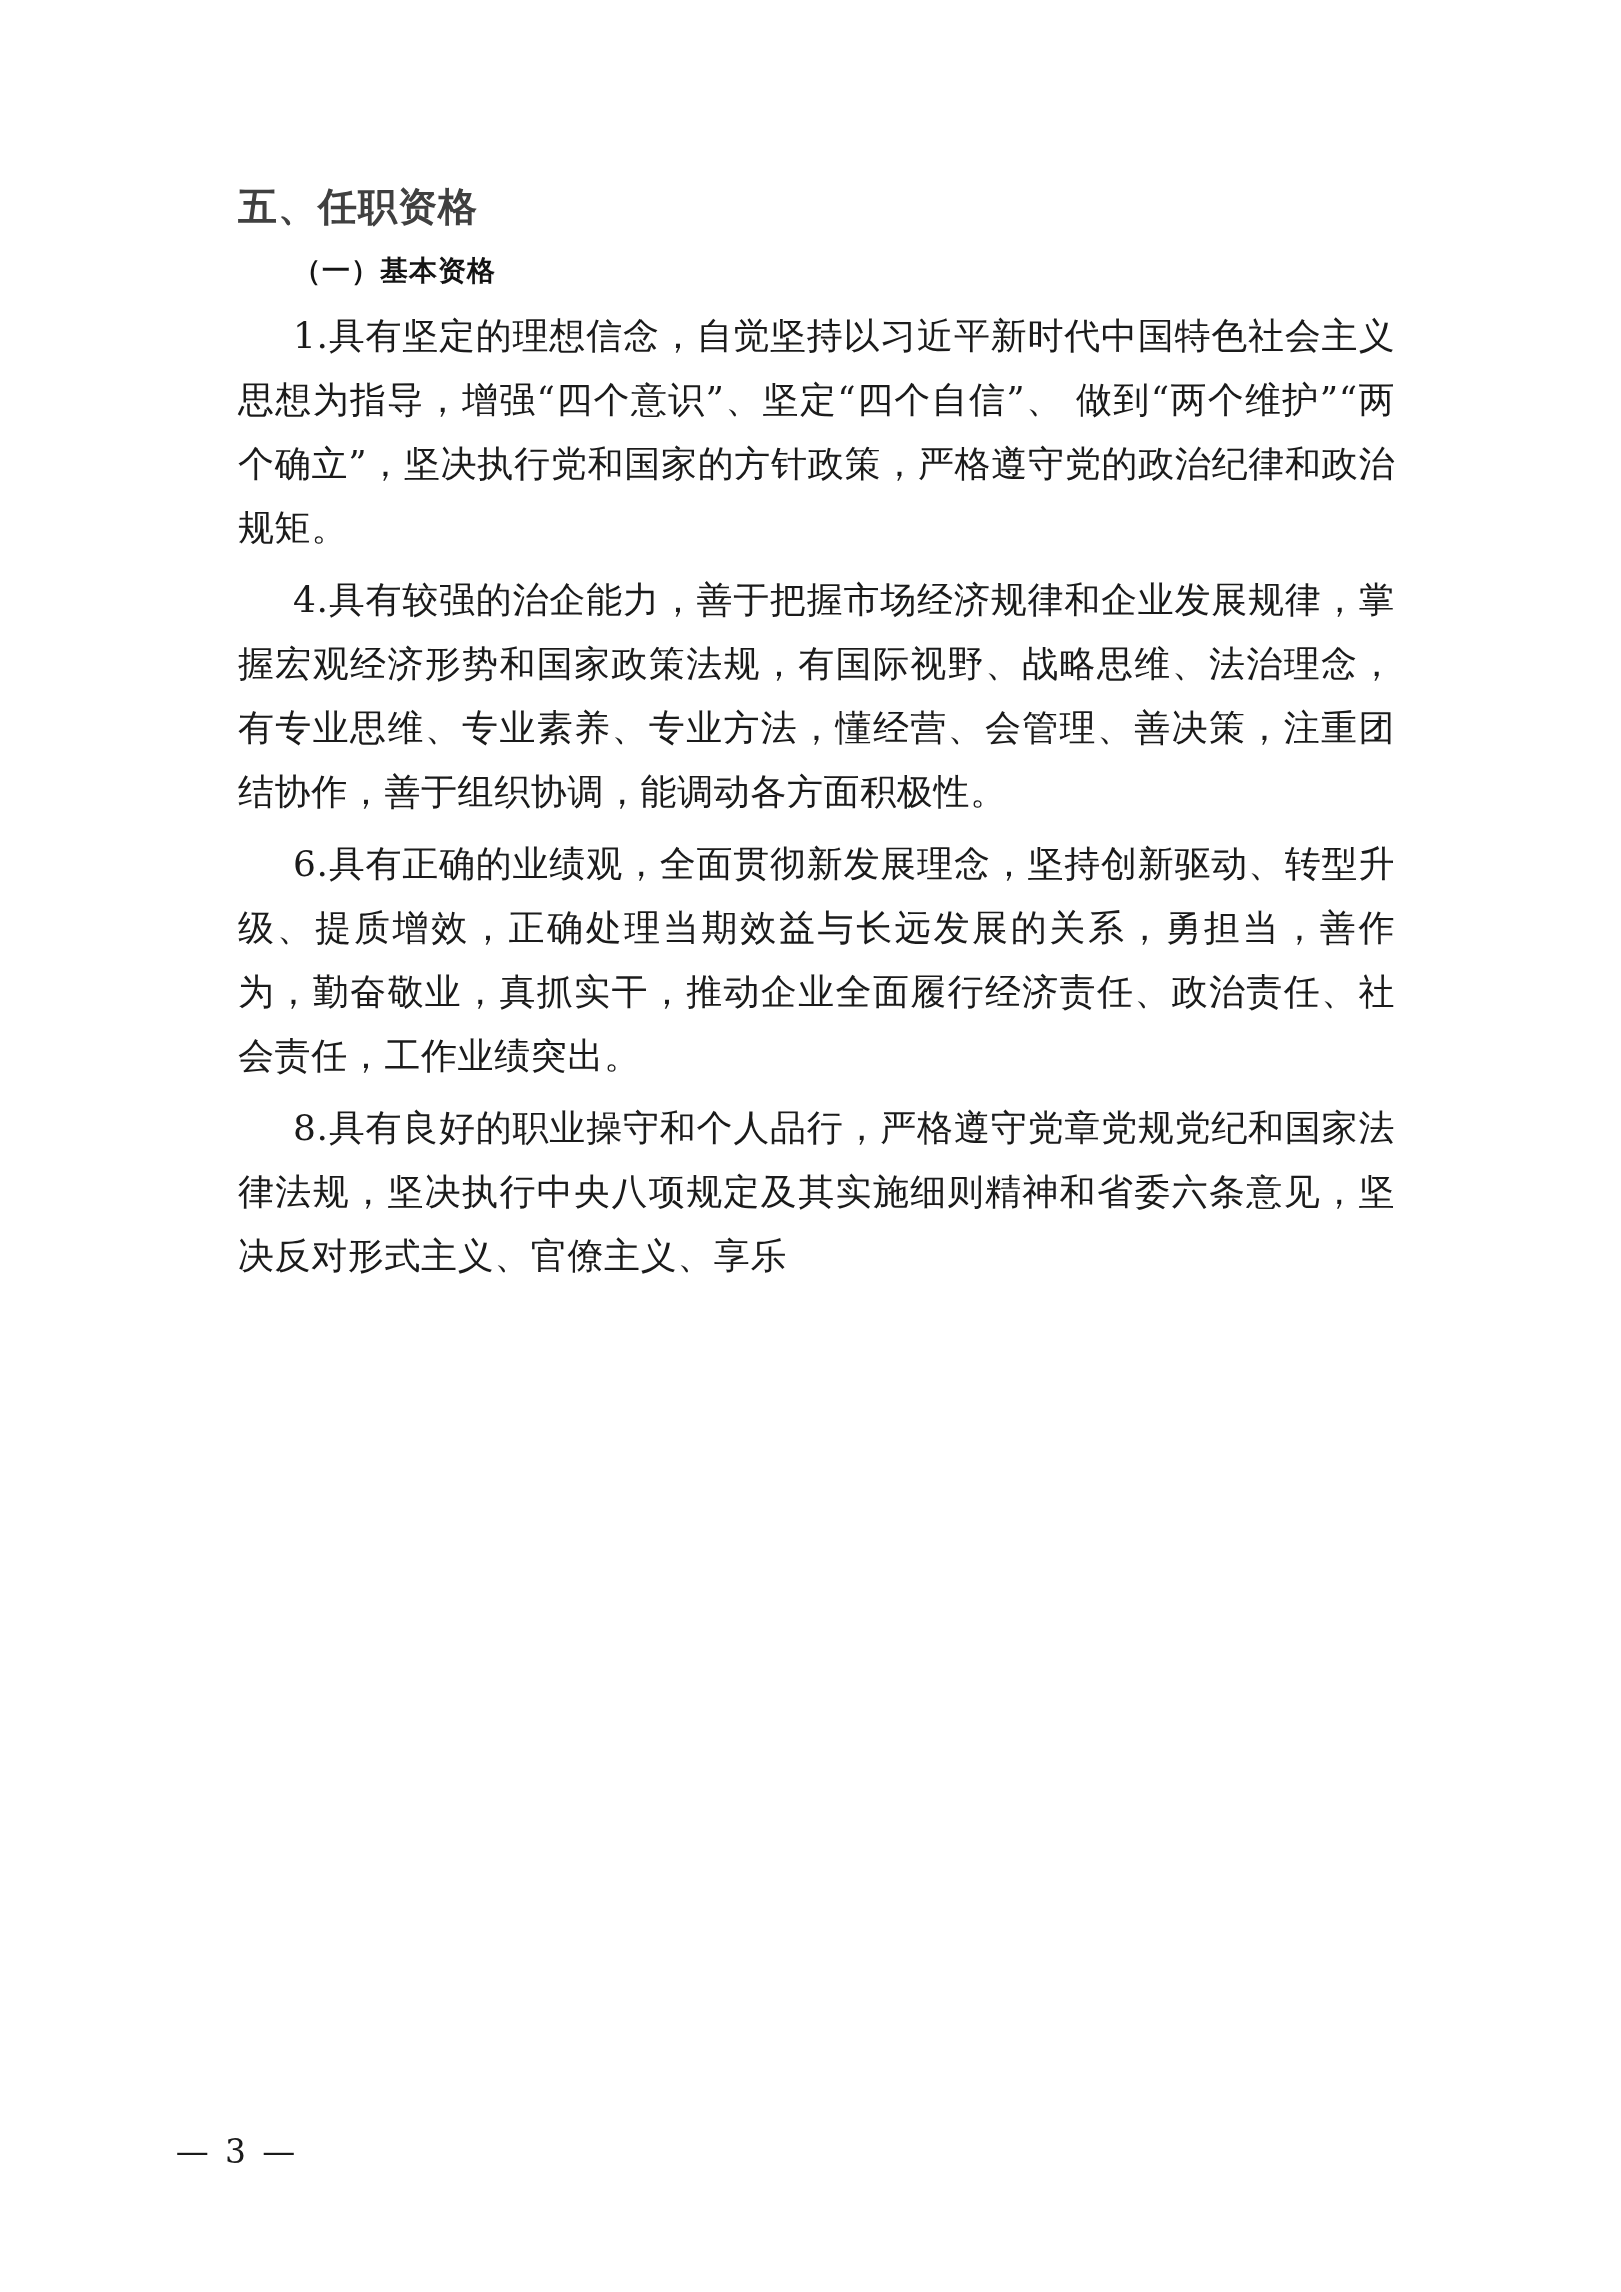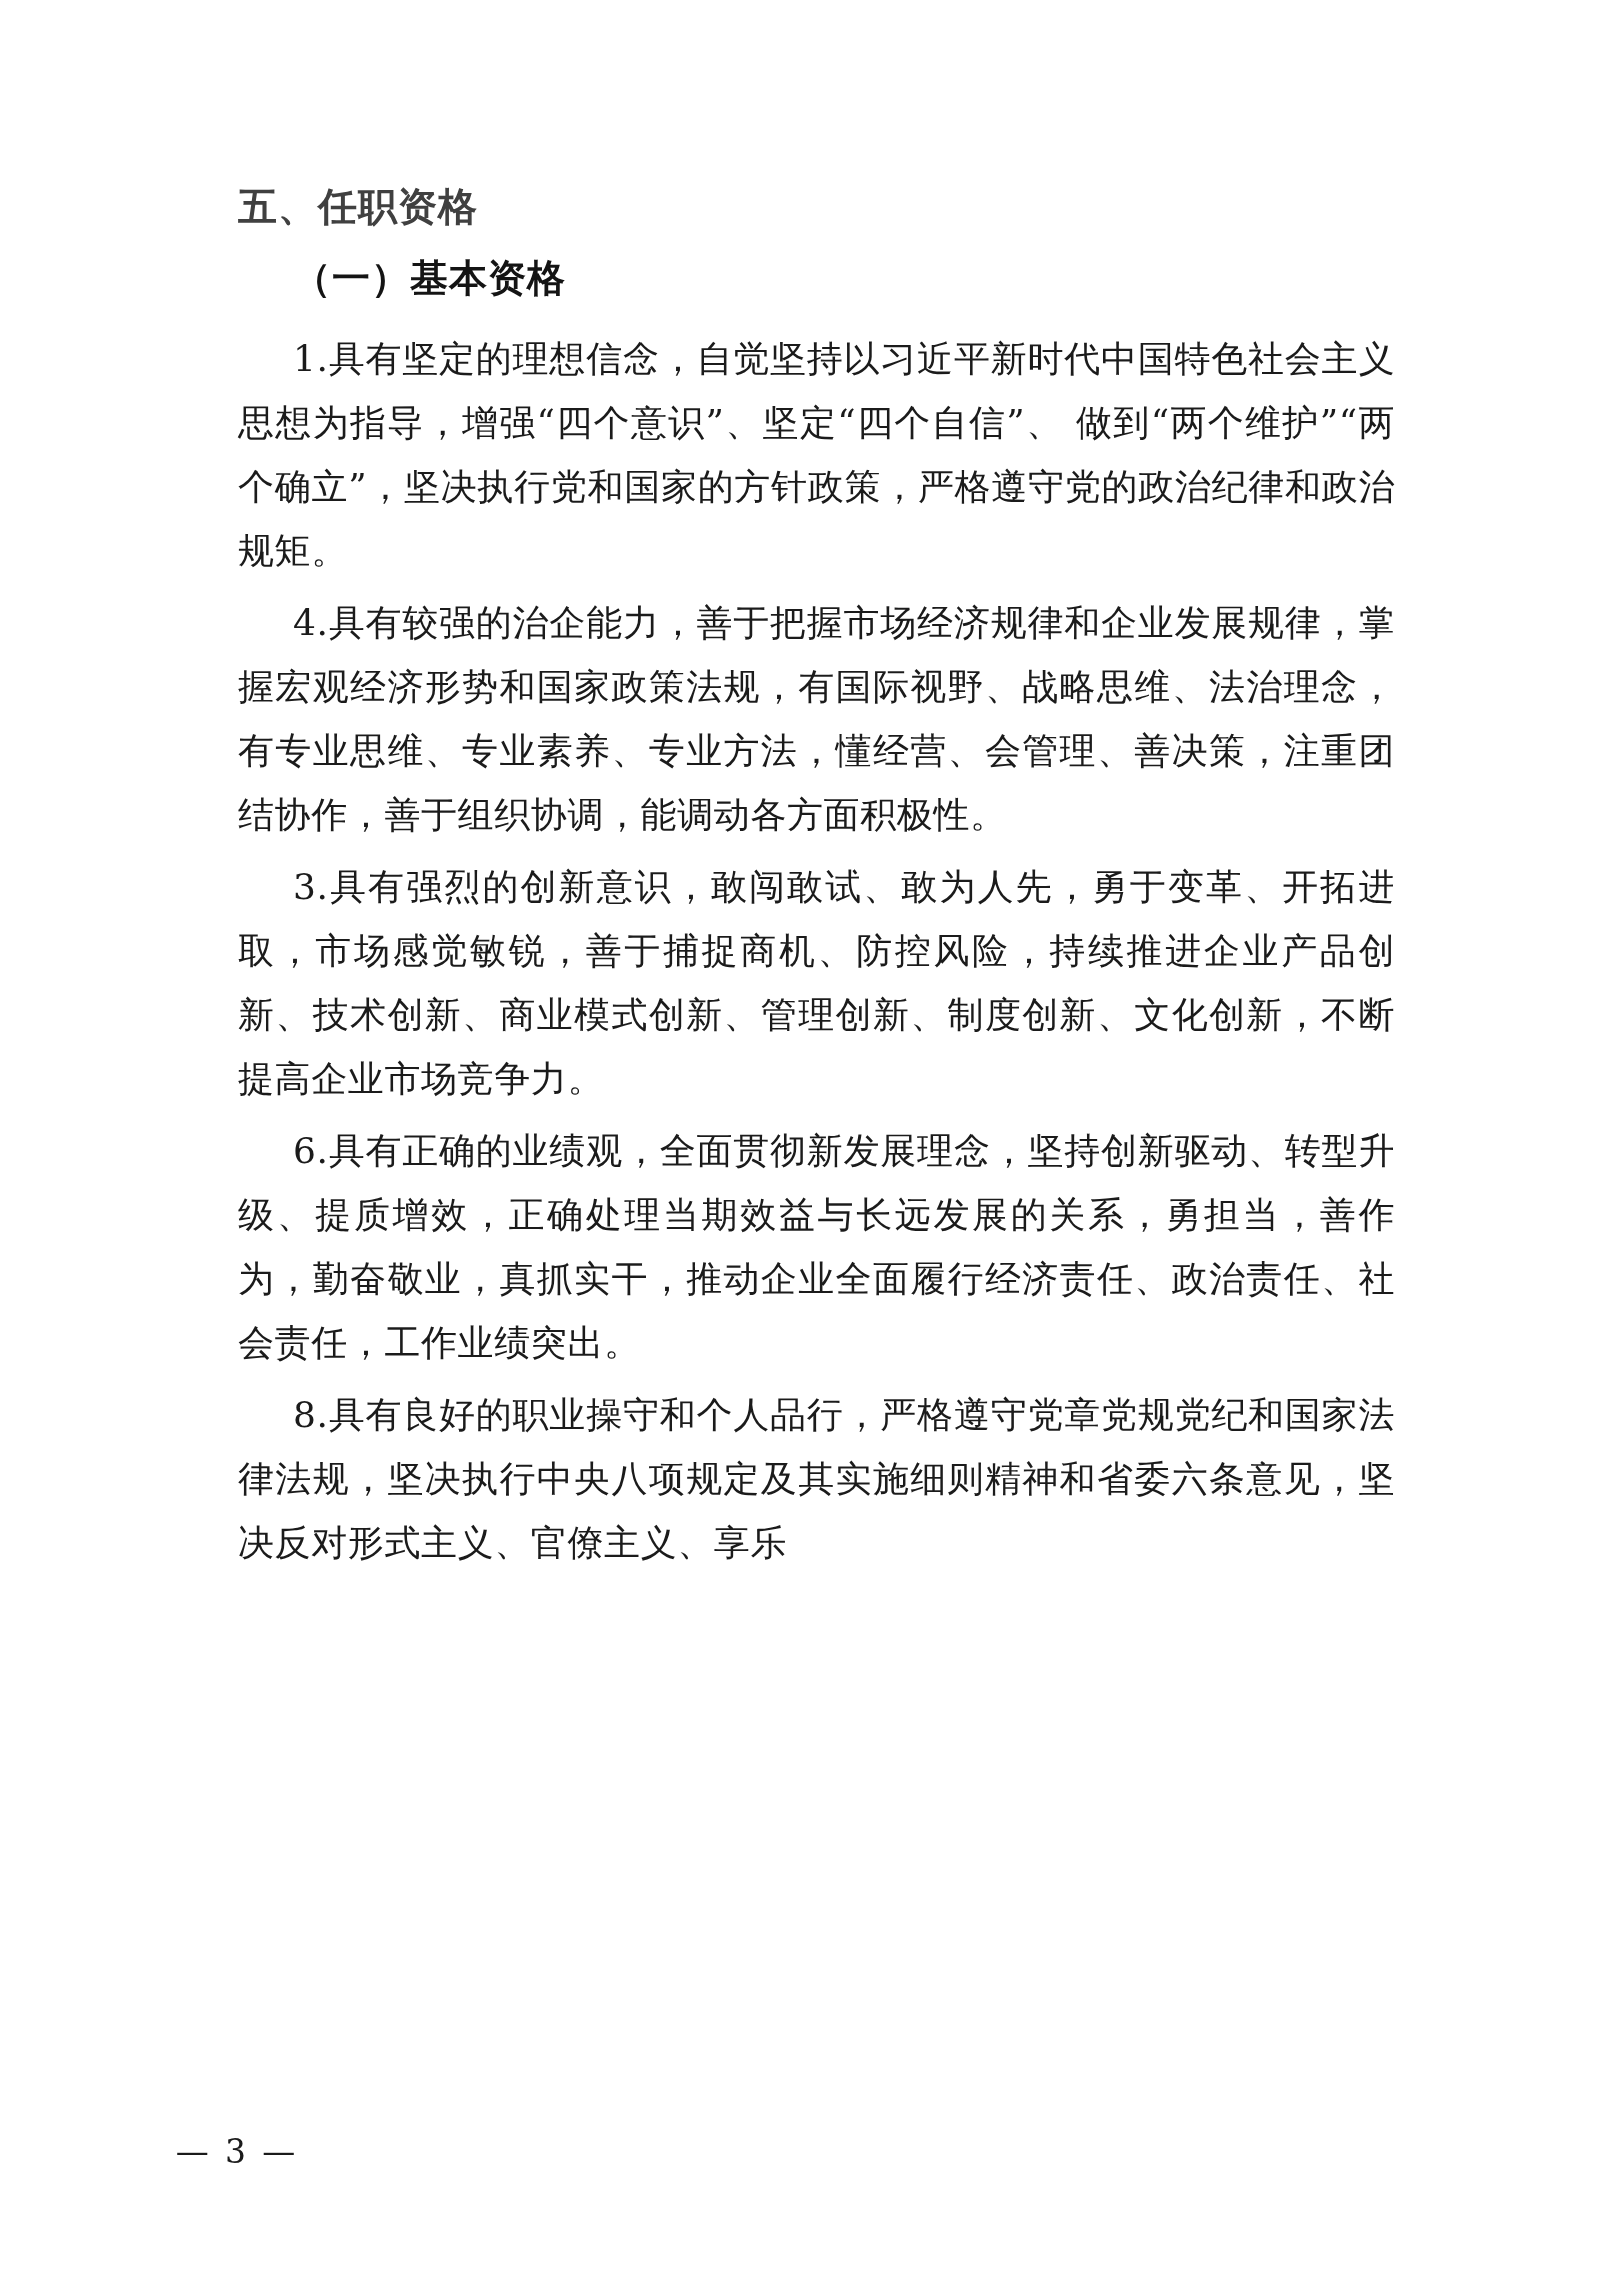--- a/index.html
+++ b/index.html
@@ -37,25 +37,25 @@
     font-weight: bold;
     font-size: 39px;
     line-height: 1.35;
     letter-spacing: 1px;
     color: #404040;
     margin: 0 0 17.6px 0;
   }
   .heading-2 {
     font-family: "DejaVu Serif", "Liberation Serif", serif;
     font-weight: bold;
-    font-size: 38px;
+    font-size: 28px;
     line-height: 1.4;
     letter-spacing: 1px;
     color: #141414;
-    margin: 0 0 23px 0;
+    margin: 0 0 14px 0;
     text-indent: 55px;
   }
   p.body-text {
     font-family: "DejaVu Serif", "Liberation Serif", serif;
     font-size: 36px;
     line-height: 64px;
     letter-spacing: 0.6px;
     color: #1b1b1b;
     margin: 0 0 7.8px 0;
     text-indent: 55px;
@@ -87,21 +87,20 @@
 
     <h1 class="heading-1">五、任职资格</h1>
 
     <h2 class="heading-2">（一）基本资格</h2>
 
 
     <p class="body-text">1.具有坚定的理想信念，自觉坚持以习近平新时代中国特色社会主义思想为指导，增强“四个意识”、坚定“四个自信”、 做到“两个维护”“两个确立”，坚决执行党和国家的方针政策，严格遵守党的政治纪律和政治规矩。</p>
 
     <p class="body-text">4.具有较强的治企能力，善于把握市场经济规律和企业发展规律，掌握宏观经济形势和国家政策法规，有国际视野、战略思维、法治理念，有专业思维、专业素养、专业方法，懂经营、会管理、善决策，注重团结协作，善于组织协调，能调动各方面积极性。</p>
 
-    <p class="body-text">3.具有强烈的创新意识，敢闯敢试、敢为人先，勇于变革、开拓进取，市场感觉敏锐，善于捕捉商机、防控风险，持续推进企业产品创新、技术创新、商业模式创新、管理创新、制度创新、文化创新，不断提高企业市场竞争力。</p>
 
     <p class="body-text">6.具有正确的业绩观，全面贯彻新发展理念，坚持创新驱动、转型升级、提质增效，正确处理当期效益与长远发展的关系，勇担当，善作为，勤奋敬业，真抓实干，推动企业全面履行经济责任、政治责任、社会责任，工作业绩突出。</p>
 
     <p class="body-text">8.具有良好的职业操守和个人品行，严格遵守党章党规党纪和国家法律法规，坚决执行中央八项规定及其实施细则精神和省委六条意见，坚决反对形式主义、官僚主义、享乐</p>
 
   </div>
 
   <div class="page-number">
     <span class="pn-inner">— 3 —</span>
   </div>

